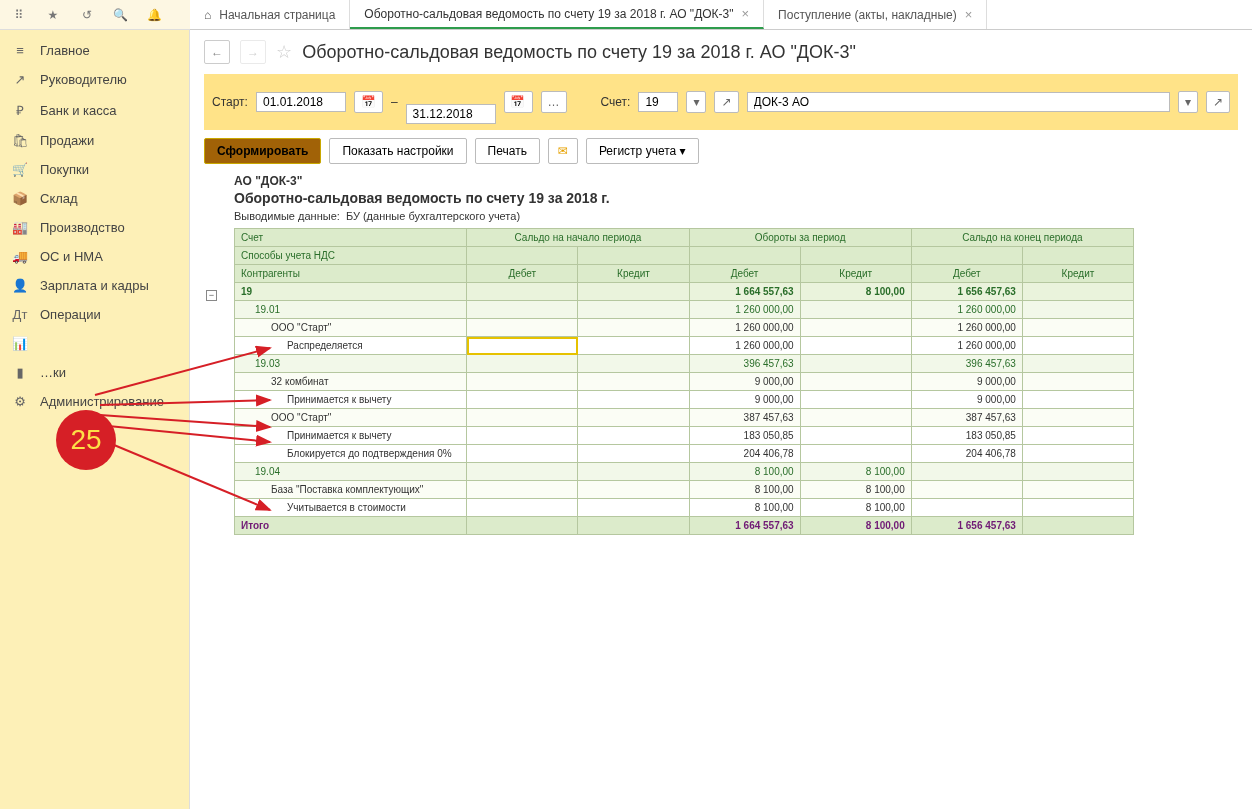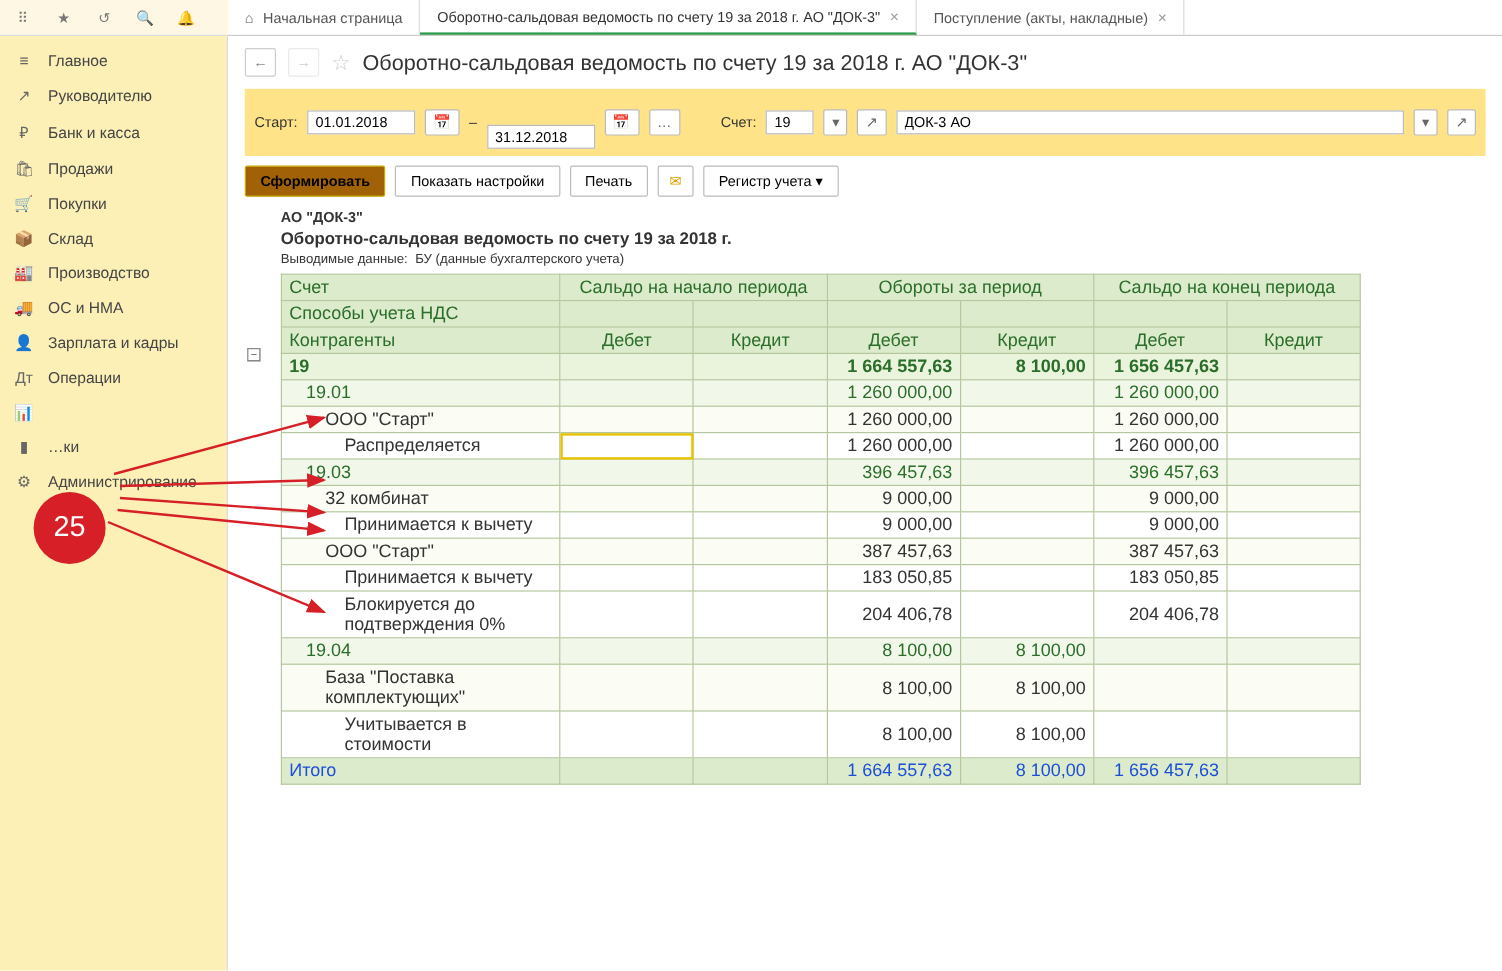--- a/index.html
+++ b/index.html
@@ -7,47 +7,47 @@
   .topbar { height:30px; background:#fdf7e3; border-bottom:1px solid #ddd; display:flex; align-items:center; gap:16px; padding:0 10px; }
   .topbar .ticon { width:18px; height:18px; display:flex; align-items:center; justify-content:center; color:#777; }
   .tabs { height:30px; background:#fff; border-bottom:1px solid #ccc; display:flex; align-items:stretch; position:absolute; top:0; left:190px; right:0; }
   .tab { padding:0 14px; display:flex; align-items:center; gap:8px; border-right:1px solid #ddd; font-size:12px; color:#555; cursor:pointer; position:relative; }
   .tab.active { border-bottom:2px solid #2e9c4c; color:#333; }
   .tab .close { color:#999; font-size:13px; }
   .layout { display:flex; height:calc(100vh - 30px); }
   .sidebar { width:190px; background:#fdf0b7; border-right:1px solid #ddd; padding-top:6px; font-size:13px; position:relative; }
   .sitem { display:flex; align-items:center; gap:12px; padding:7px 12px; color:#444; cursor:pointer; }
   .sitem .sicon { width:16px; color:#666; text-align:center; }
-  .badge { position:absolute; top:380px; left:28px; width:60px; height:60px; border-radius:50%; background:#d61f26; color:#ffffff; display:flex; align-items:center; justify-content:center; font-size:24px; font-weight:400; z-index:50; }
+  .badge { position:absolute; top:380px; left:56px; width:60px; height:60px; border-radius:50%; background:#d61f26; color:#fde047; display:flex; align-items:center; justify-content:center; font-size:28px; font-weight:400; z-index:50; }
   .main { flex:1; padding:10px 14px; overflow:auto; }
   .titlebar { display:flex; align-items:center; gap:10px; margin-bottom:10px; }
   .navbtn { width:26px; height:24px; border:1px solid #ccc; background:#fff; display:flex; align-items:center; justify-content:center; color:#888; cursor:pointer; border-radius:2px; }
   .pagetitle { font-size:18px; color:#333; }
   .filterbar { background:#ffe388; padding:6px 8px; display:flex; align-items:center; gap:8px; margin-bottom:8px; font-size:12px; }
   .filterbar input[type=text] { border:1px solid #bbb; padding:3px 6px; font-size:12px; height:20px; }
   .filterbar .lbl { color:#333; }
   .minibtn { border:1px solid #bbb; background:#fff; padding:0 6px; height:22px; display:flex; align-items:center; justify-content:center; cursor:pointer; color:#666; border-radius:2px; }
   .actionbar { display:flex; align-items:center; gap:8px; margin-bottom:10px; }
   .btn { border:1px solid #bbb; background:#fff; padding:4px 12px; font-size:12px; cursor:pointer; border-radius:2px; height:26px; display:flex; align-items:center; }
   .btn.primary { background:#a16207; border-color:#c9a800; font-weight:bold; }
   .btn.icon { width:30px; padding:0; justify-content:center; color:#e6a100; }
   .report { margin-left:30px; }
   .rhead { font-size:12px; font-weight:bold; }
   .rtitle { font-size:14px; font-weight:bold; margin:2px 0 4px; }
   .rnote { font-size:11px; color:#333; margin-bottom:6px; }
-  table.rep { border-collapse:collapse; font-size:15px; width:900px; }
+  table.rep { border-collapse:collapse; font-size:10px; width:900px; }
   table.rep th, table.rep td { border:1px solid #b5c79f; padding:2px 6px; height:18px; }
   table.rep th { background:#dcebcb; font-weight:normal; text-align:center; color:#2a5; color:#2a6e2a; }
   table.rep td { background:#fff; }
   table.rep td.num { text-align:right; white-space:nowrap; }
   table.rep tr.lvl0 td { background:#eaf3dc; color:#2a6e2a; font-weight:bold; }
   table.rep tr.lvl1 td { background:#f2f8e9; color:#2a6e2a; }
   table.rep tr.lvl2 td { background:#fbfdf5; }
   table.rep tr.lvl3 td { background:#fff; }
-  table.rep tr.total td { background:#dcebcb; font-weight:normal; color:#1d4ed8; }
+  table.rep tr.total td { background:#dcebcb; font-weight:bold; color:#701a75; }
   .ind1 { padding-left:20px !important; }
   .ind2 { padding-left:36px !important; }
   .ind3 { padding-left:52px !important; }
   .treecol { position:absolute; left:206px; top:290px; width:34px; }
   .tbox { width:11px; height:11px; border:1px solid #888; background:#fff; font-size:9px; line-height:9px; text-align:center; color:#555; position:absolute; cursor:pointer; }
   .sel { outline:2px solid #e6c200; outline-offset:-2px; }
   svg.arrows { position:absolute; top:0; left:0; pointer-events:none; z-index:40; }
 </style>
 </head>
 <body>

